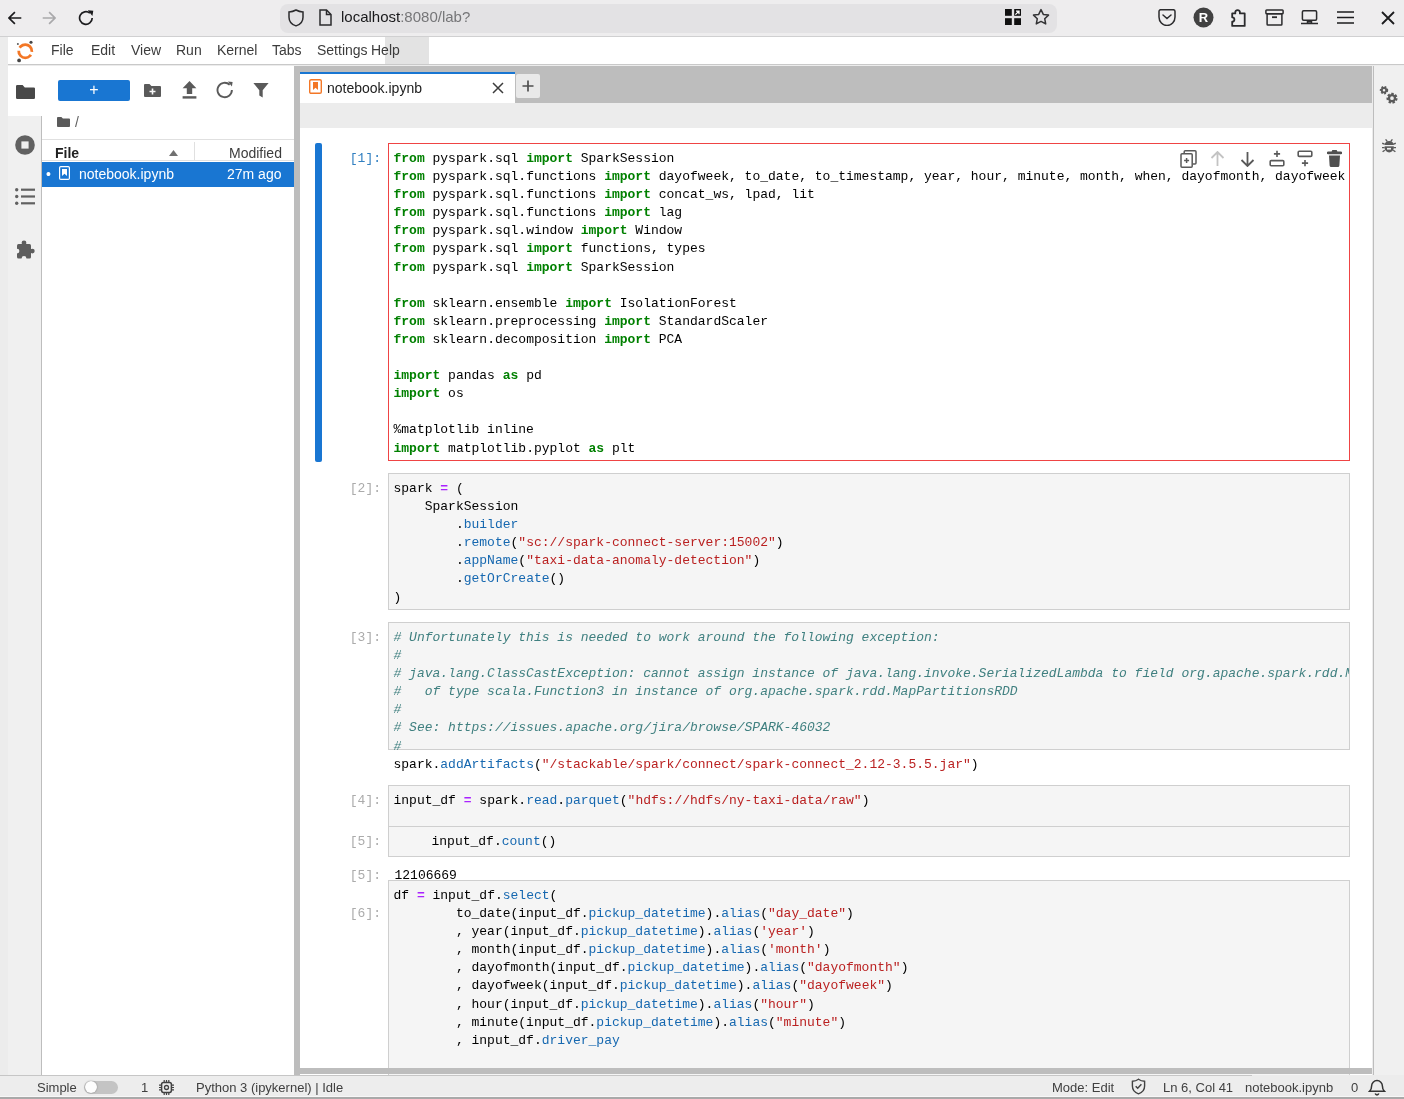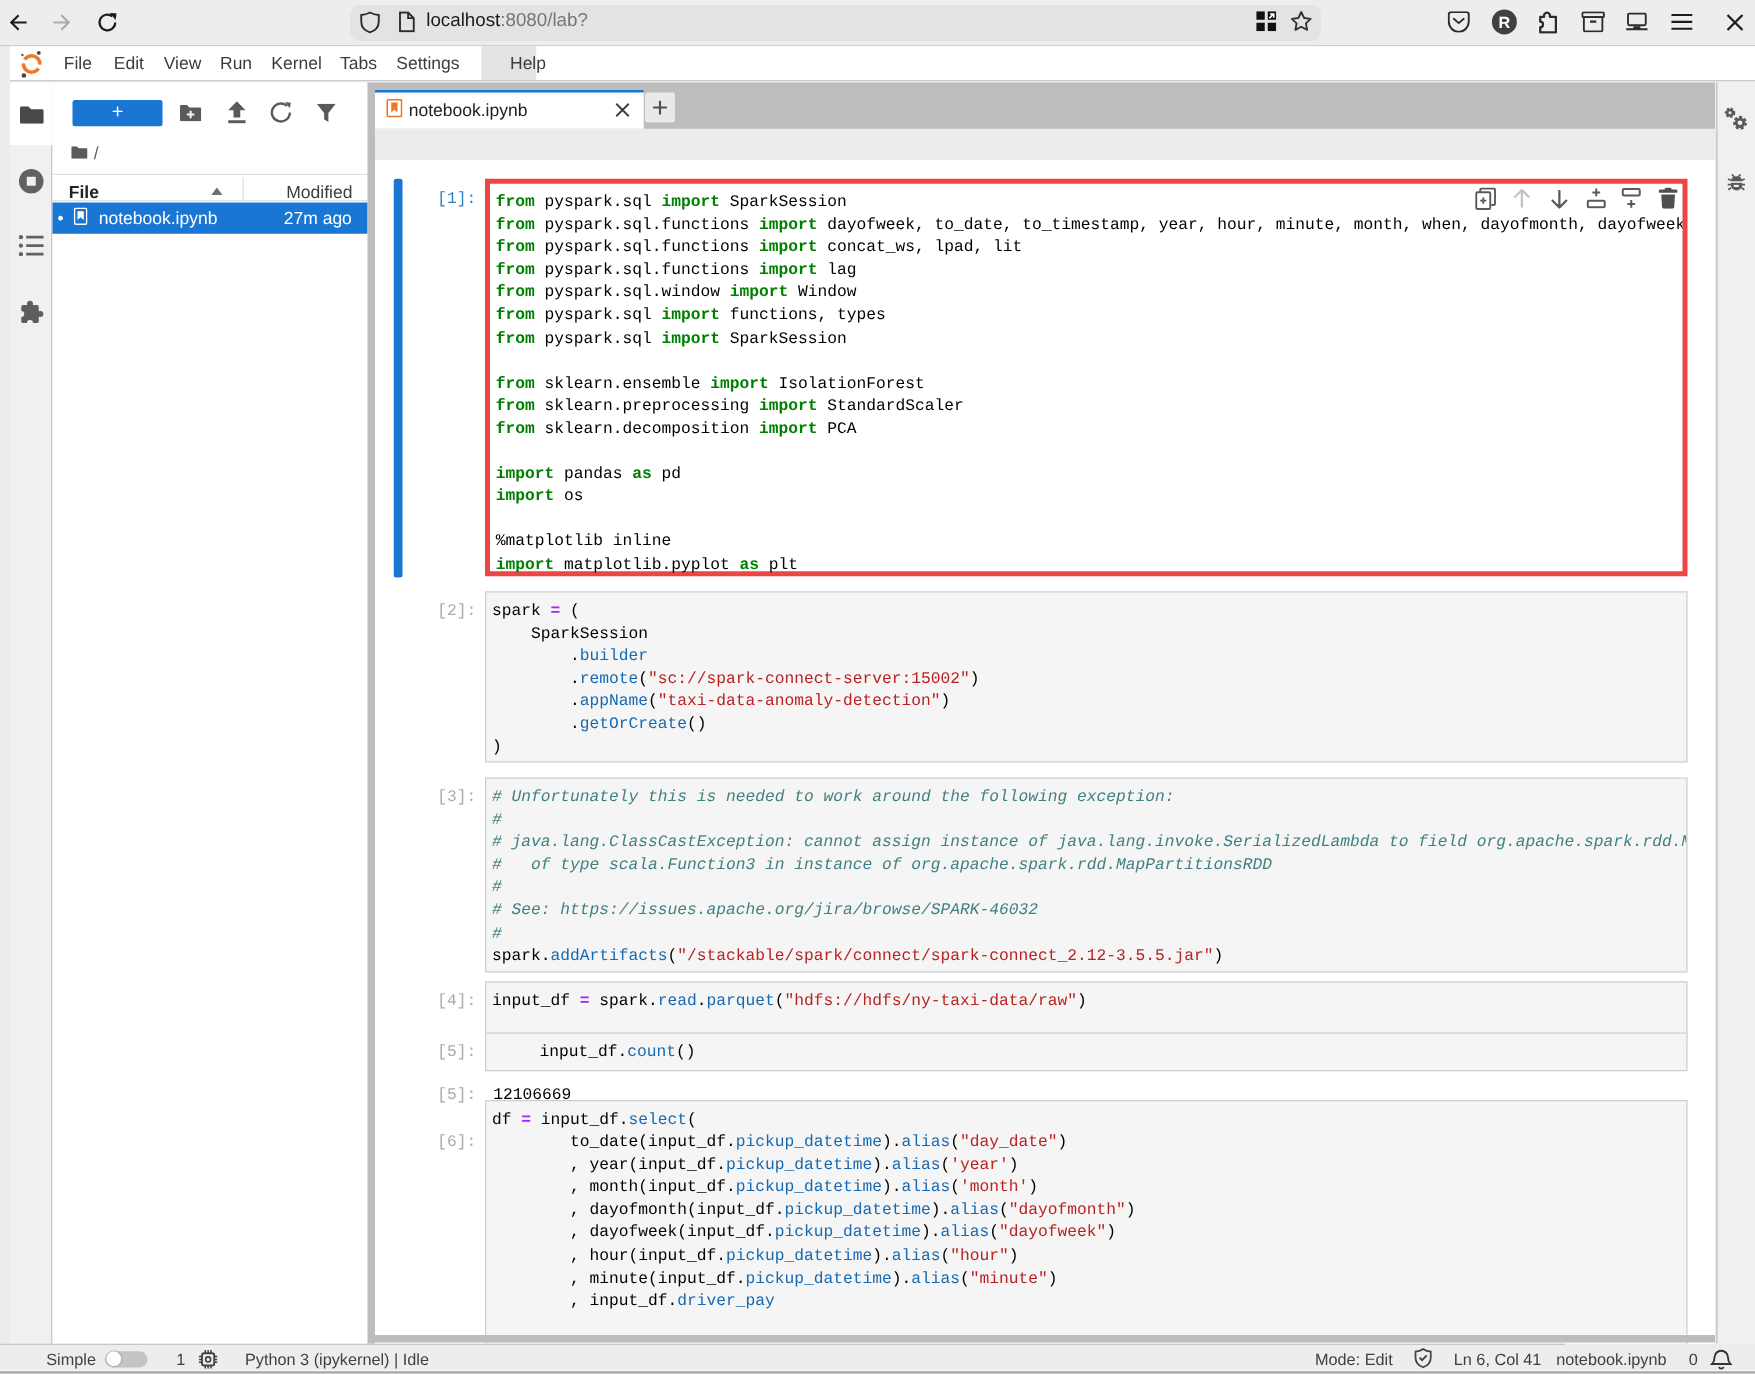--- a/index.html
+++ b/index.html
@@ -41,21 +41,21 @@
 #rightstrip { left:1373px; top:66px; width:31px; height:1009px; background:#f0f0f0; border-left:1px solid #bdbdbd; }
 
 #vscroll { left:1366px; top:128px; width:6px; height:892px; background:#bdbdbd; }
 #hscroll { left:300px; top:1068px; width:1072px; height:6px; background:#bdbdbd; }
 
 #statusbar { left:0px; top:1075px; width:1252px; height:24px; background:#ededed; border-top:1px solid #c6c6c6; }
 .sbtext { position:absolute; top:4px; font-size:13px; color:#404040; }
 
 
 .cell { position:absolute; left:88px; width:962px; background:#f5f5f5; border:1px solid #cfcfcf; }
-.cell.active { background:#ffffff; border:4px solid #ef4444; }
+.cell.active { background:#ffffff; border:1px solid #ef4444; }
 .prompt { position:absolute; width:76px; text-align:right; font-family:"Liberation Mono",monospace; font-size:13px; line-height:18.1px; color:#ababab; }
 .prompt.active { color:#307fc1; }
 .code { font-family:"Liberation Mono",monospace; font-size:13px; line-height:18.1px; color:#000;
   padding:6px 0 0 4.5px; white-space:pre; overflow:hidden; }
 .code div { height:18.1px; }
 .k { color:#008000; font-weight:bold; }
 .s { color:#BA2121; }
 .o { color:#AA22FF; font-weight:bold; }
 .p { color:#1668b0; }
 .c { color:#408080; font-style:italic; }
@@ -130,21 +130,21 @@
         <circle cx="17" cy="2.3" r="1.55" fill="#454545"></circle>
         <circle cx="5.1" cy="20.4" r="1.85" fill="#454545"></circle>
       </svg>
     <span class="mitem" style="left:43px;">File</span>
     <span class="mitem" style="left:83px;">Edit</span>
     <span class="mitem" style="left:123px;">View</span>
     <span class="mitem" style="left:168px;">Run</span>
     <span class="mitem" style="left:209px;">Kernel</span>
     <span class="mitem" style="left:264px;">Tabs</span>
     <span class="mitem" style="left:309px;">Settings</span>
-    <span class="mitem" style="left:400px;">Help</span>
+    <span class="mitem" style="left:363px;">Help</span>
   </div>
 
   <div id="leftstrip" class="abs"></div>
   <div id="lsactive" class="abs"></div>
   <svg class="abs" style="left:16px;top:85px;" width="19" height="14" viewBox="0 0 19 14">
       <path d="M0,1.2 a1.2,1.2 0 0 1 1.2,-1.2 H6.6 L8.8,2.4 H17.8 a1.2,1.2 0 0 1 1.2,1.2 V12.8 a1.2,1.2 0 0 1 -1.2,1.2 H1.2 A1.2,1.2 0 0 1 0,12.8 Z" fill="#484848"></path>
     </svg>
   <svg class="abs" style="left:14px;top:134px;" width="22" height="22" viewBox="0 0 22 22">
       <circle cx="11" cy="11" r="9.8" fill="#616161"></circle>
       <rect x="7.4" y="7.4" width="7.2" height="7.2" fill="#f0f0f0"></rect>
@@ -294,21 +294,21 @@
     <div class="cell active abs" style="top:15px;height:318px;">
       <div class="code"><div><span class="k">from</span> pyspark.sql <span class="k">import</span> SparkSession</div><div><span class="k">from</span> pyspark.sql.functions <span class="k">import</span> dayofweek, to_date, to_timestamp, year, hour, minute, month, when, dayofmonth, dayofweek</div><div><span class="k">from</span> pyspark.sql.functions <span class="k">import</span> concat_ws, lpad, lit</div><div><span class="k">from</span> pyspark.sql.functions <span class="k">import</span> lag</div><div><span class="k">from</span> pyspark.sql.window <span class="k">import</span> Window</div><div><span class="k">from</span> pyspark.sql <span class="k">import</span> functions, types</div><div><span class="k">from</span> pyspark.sql <span class="k">import</span> SparkSession</div><div>&nbsp;</div><div><span class="k">from</span> sklearn.ensemble <span class="k">import</span> IsolationForest</div><div><span class="k">from</span> sklearn.preprocessing <span class="k">import</span> StandardScaler</div><div><span class="k">from</span> sklearn.decomposition <span class="k">import</span> PCA</div><div>&nbsp;</div><div><span class="k">import</span> pandas <span class="k">as</span> pd</div><div><span class="k">import</span> os</div><div>&nbsp;</div><div>%matplotlib inline</div><div><span class="k">import</span> matplotlib.pyplot <span class="k">as</span> plt</div></div>
     </div>
 
     <div class="prompt abs" style="left:5px;top:352px;">[2]:</div>
     <div class="cell abs" style="top:345px;height:137px;">
       <div class="code"><div>spark <span class="o">=</span> (</div><div>    SparkSession</div><div>        .<span class="p">builder</span></div><div>        .<span class="p">remote</span>(<span class="s">"sc://spark-connect-server:15002"</span>)</div><div>        .<span class="p">appName</span>(<span class="s">"taxi-data-anomaly-detection"</span>)</div><div>        .<span class="p">getOrCreate</span>()</div><div>)</div></div>
     </div>
 
     <div class="prompt abs" style="left:5px;top:501px;">[3]:</div>
-    <div class="cell abs" style="top:494px;height:156px;">
+    <div class="cell abs" style="top:494px;height:128px;">
       <div class="code"><div><span class="c"># Unfortunately this is needed to work around the following exception:</span></div><div><span class="c">#</span></div><div><span class="c"># java.lang.ClassCastException: cannot assign instance of java.lang.invoke.SerializedLambda to field org.apache.spark.rdd.MapPartitionsRDD</span></div><div><span class="c">#&nbsp;&nbsp; of type scala.Function3 in instance of org.apache.spark.rdd.MapPartitionsRDD</span></div><div><span class="c">#</span></div><div><span class="c"># See: https://issues.apache.org/jira/browse/SPARK-46032</span></div><div><span class="c">#</span></div><div>spark.<span class="p">addArtifacts</span>(<span class="s">"/stackable/spark/connect/spark-connect_2.12-3.5.5.jar"</span>)</div></div>
     </div>
 
     <div class="prompt abs" style="left:5px;top:664px;">[4]:</div>
     <div class="cell abs" style="top:657px;height:48px;">
       <div class="code"><div>input_df <span class="o">=</span> spark.<span class="p">read</span>.<span class="p">parquet</span>(<span class="s">"hdfs://hdfs/ny-taxi-data/raw"</span>)</div></div>
     </div>
 
     <div class="prompt abs" style="left:5px;top:705px;">[5]:</div>
     <div class="cell abs" style="top:698px;height:31px;padding-left:38px;">

